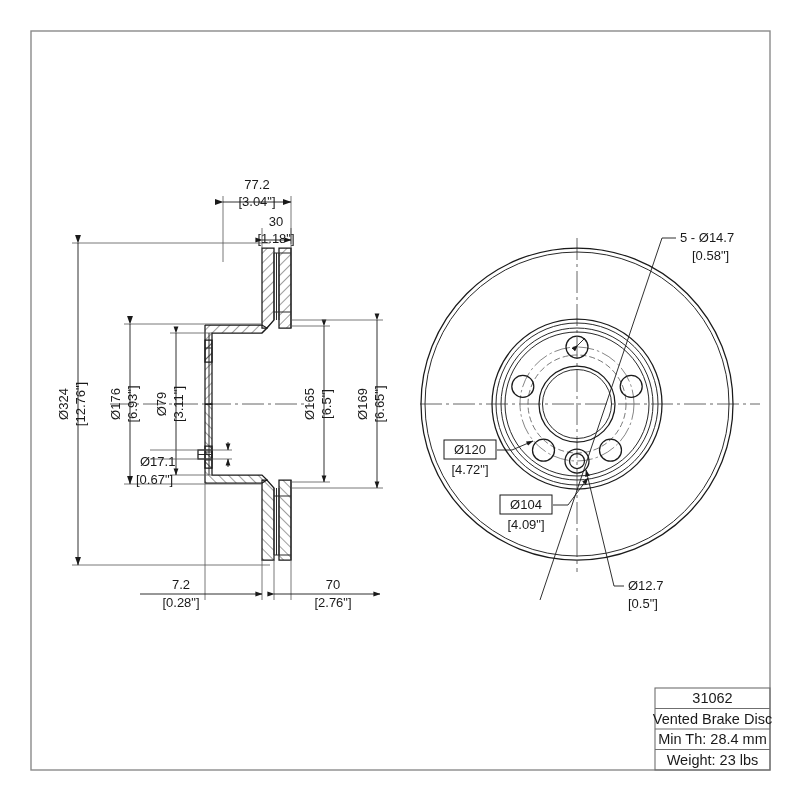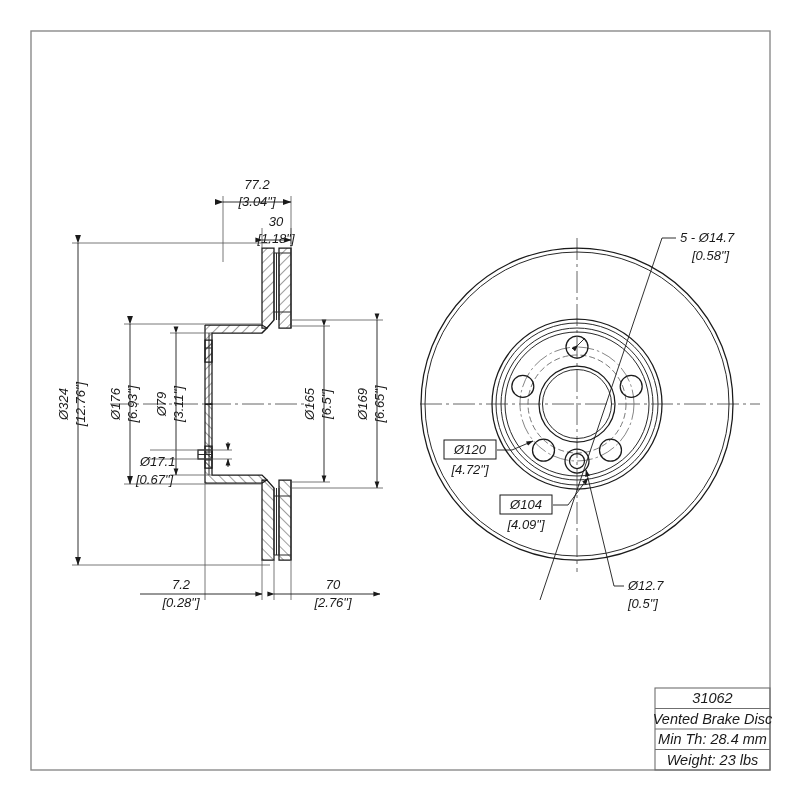--- a/index.html
+++ b/index.html
@@ -11,21 +11,20 @@
     width: 800px;
     height: 800px;
     font-family: "Liberation Sans", sans-serif;
     overflow: hidden;
   }
   #drawing-sheet {
     position: relative;
     width: 800px;
     height: 800px;
     background: #ffffff;
-    font-style: italic;
   }
   #sheet-svg {
     position: absolute;
     left: 0;
     top: 0;
     width: 800px;
     height: 800px;
     display: block;
   }
   text {

